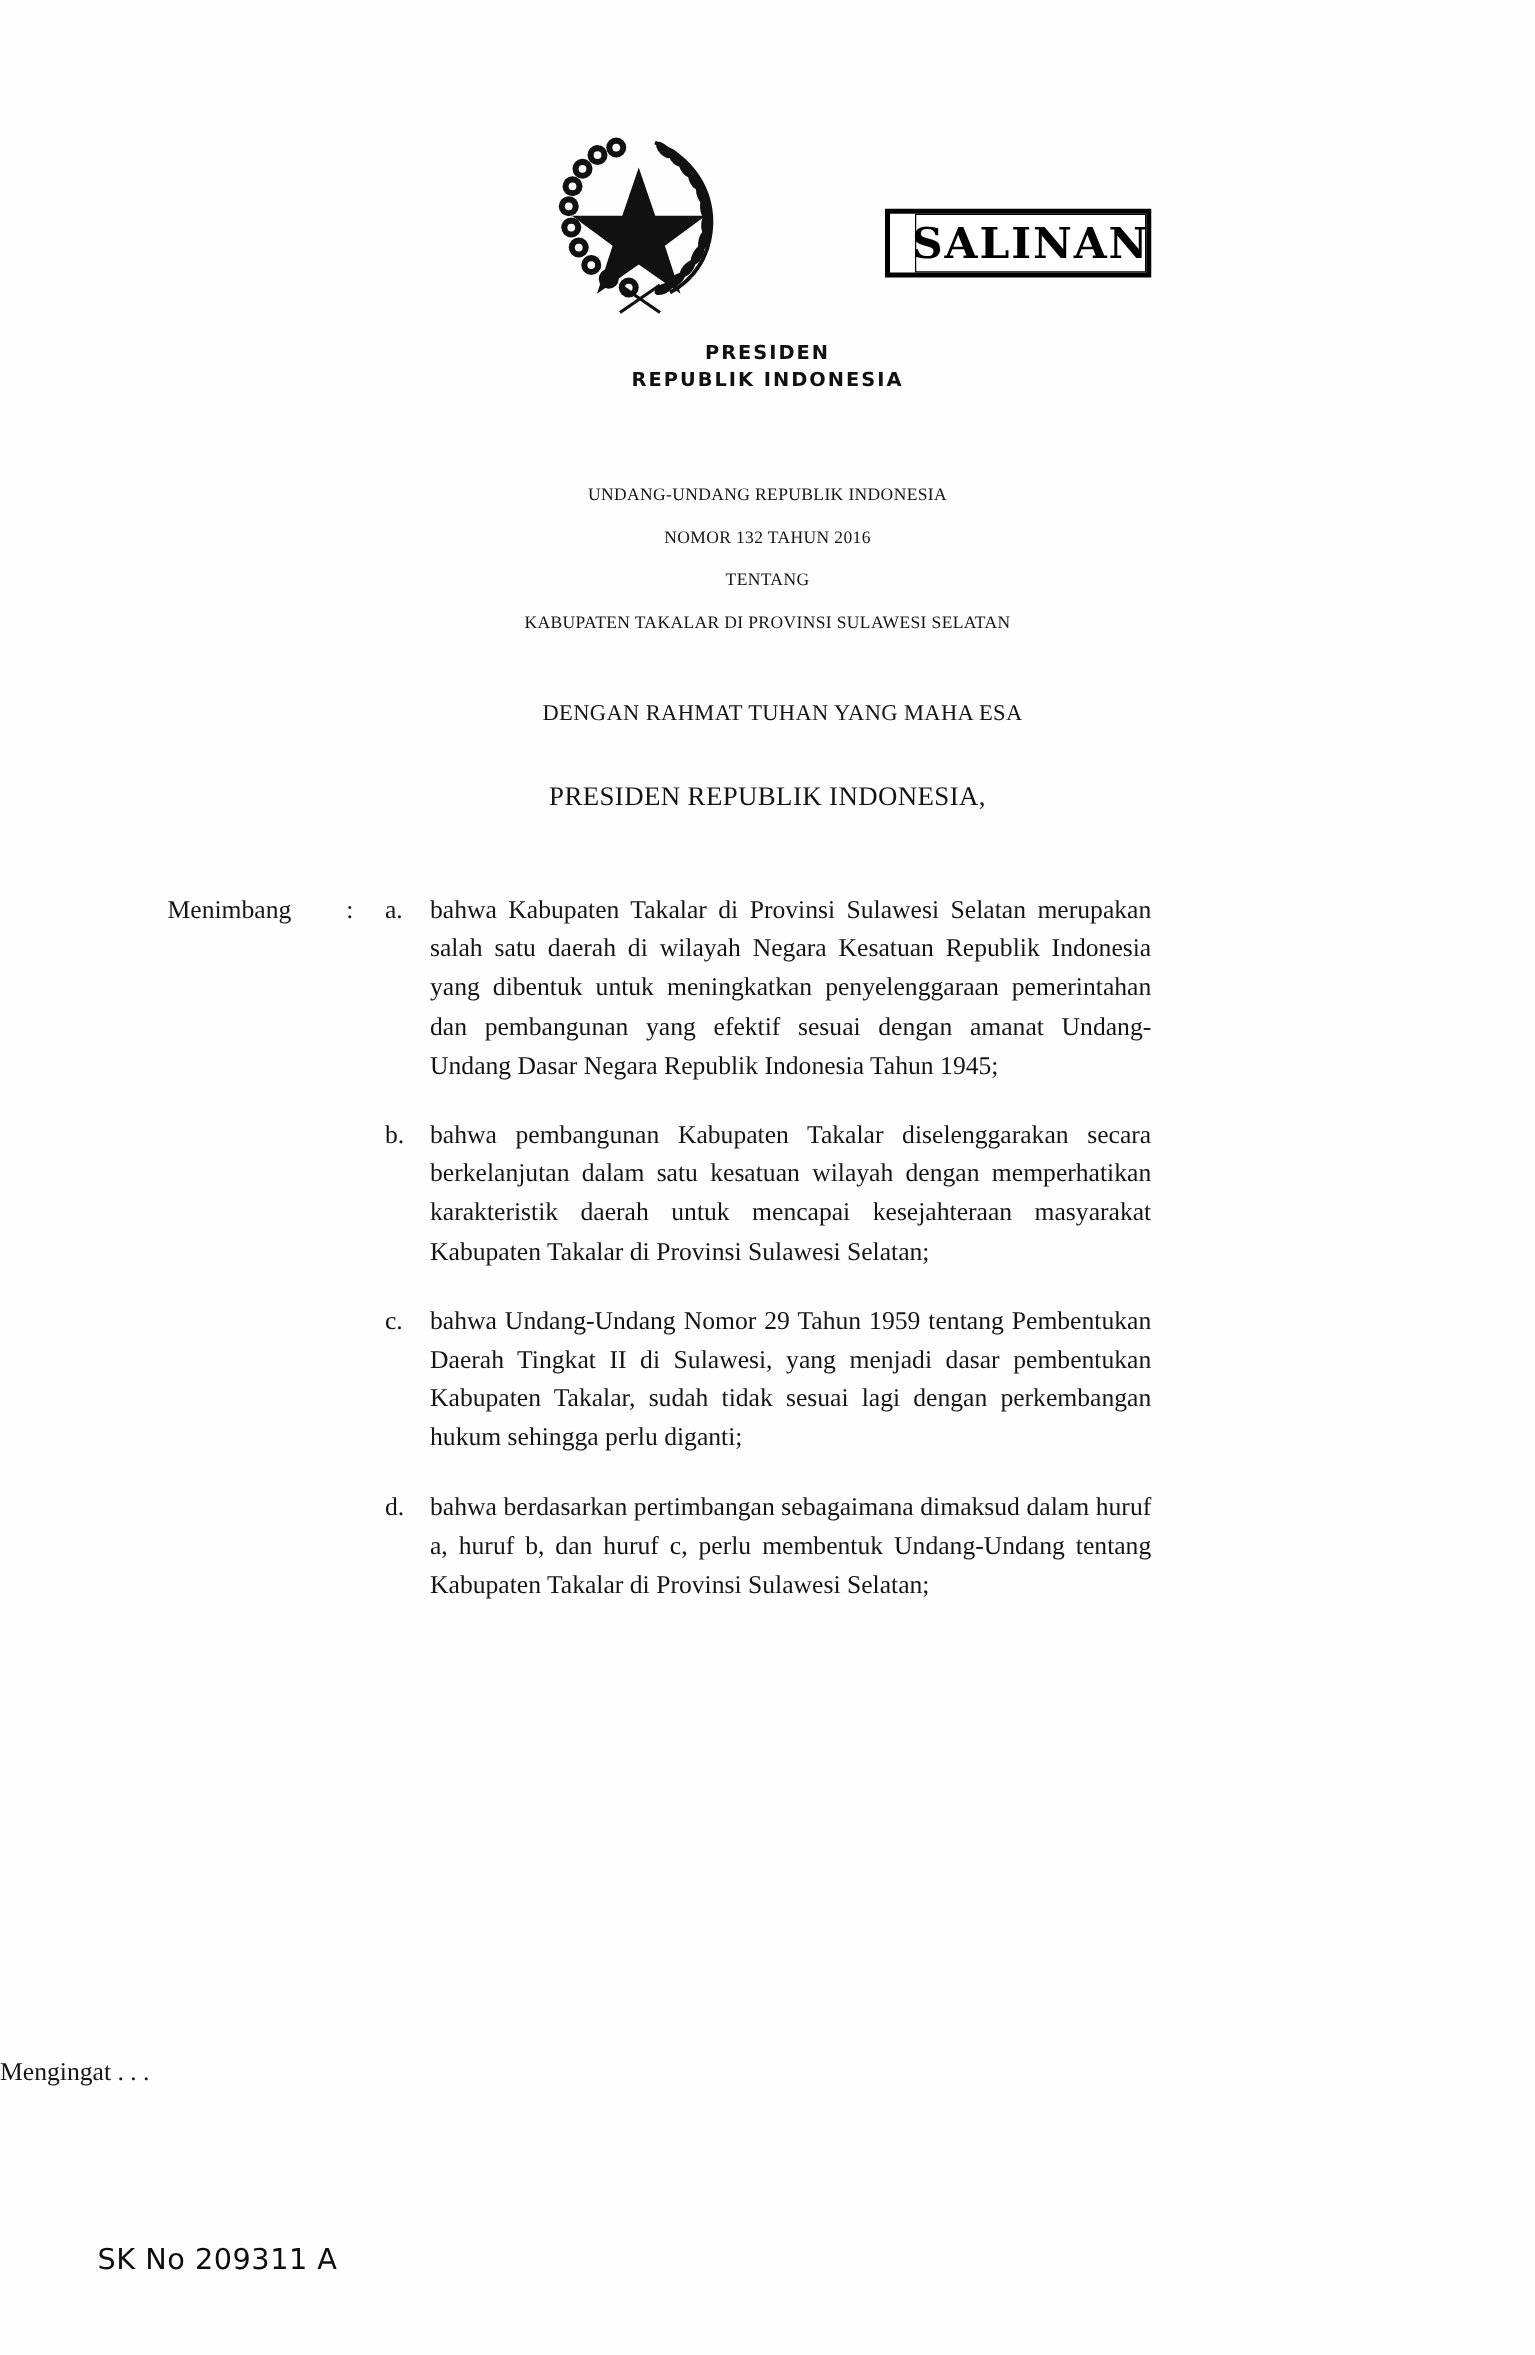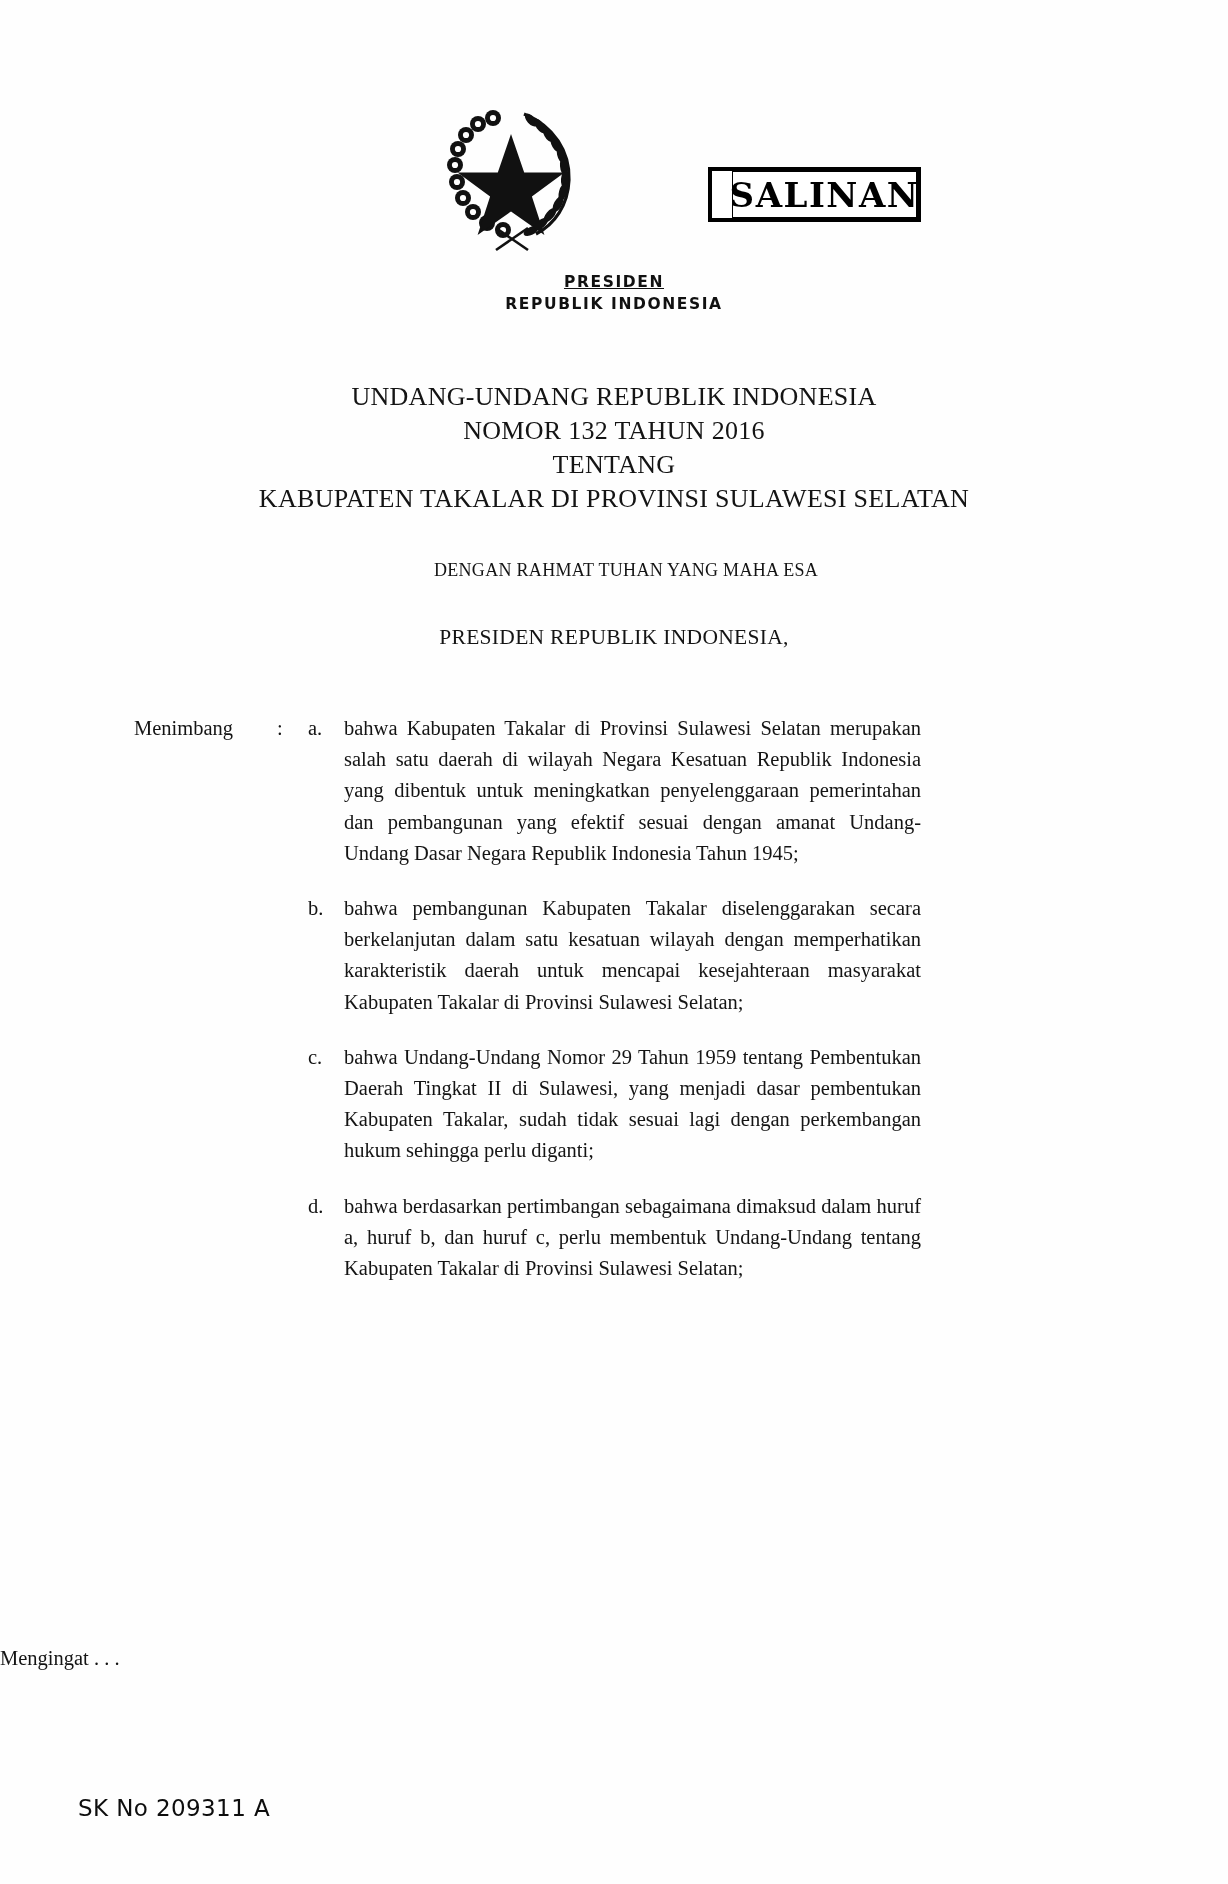--- a/index.html
+++ b/index.html
@@ -78,32 +78,32 @@
     width: 100%;
     top: 167px;
     text-align: center;
     font-family: "DejaVu Sans", "Liberation Sans", sans-serif;
     font-weight: 700;
     font-size: 15.5px;
     letter-spacing: 1.6px;
     color: #111;
     line-height: 1.45;
   }
-  .presiden-block .l1 { display: block; text-decoration: underline; }
+  .presiden-block .l1 { display: block; }
   .presiden-block .l2 { display: block; }
 
   
   .title-block {
     position: absolute;
     top: 380px;
     left: 0;
     width: 100%;
     text-align: center;
     font-family: "Liberation Serif", "DejaVu Serif", serif;
-    font-size: 26px;
+    font-size: 14px;
     letter-spacing: 0.3px;
     color: #141414;
   }
   .title-block .tline { display: block; line-height: 34px; }
 
   .ratifier {
     position: absolute;
     top: 553px;
     left: 12px;
     width: 100%;

